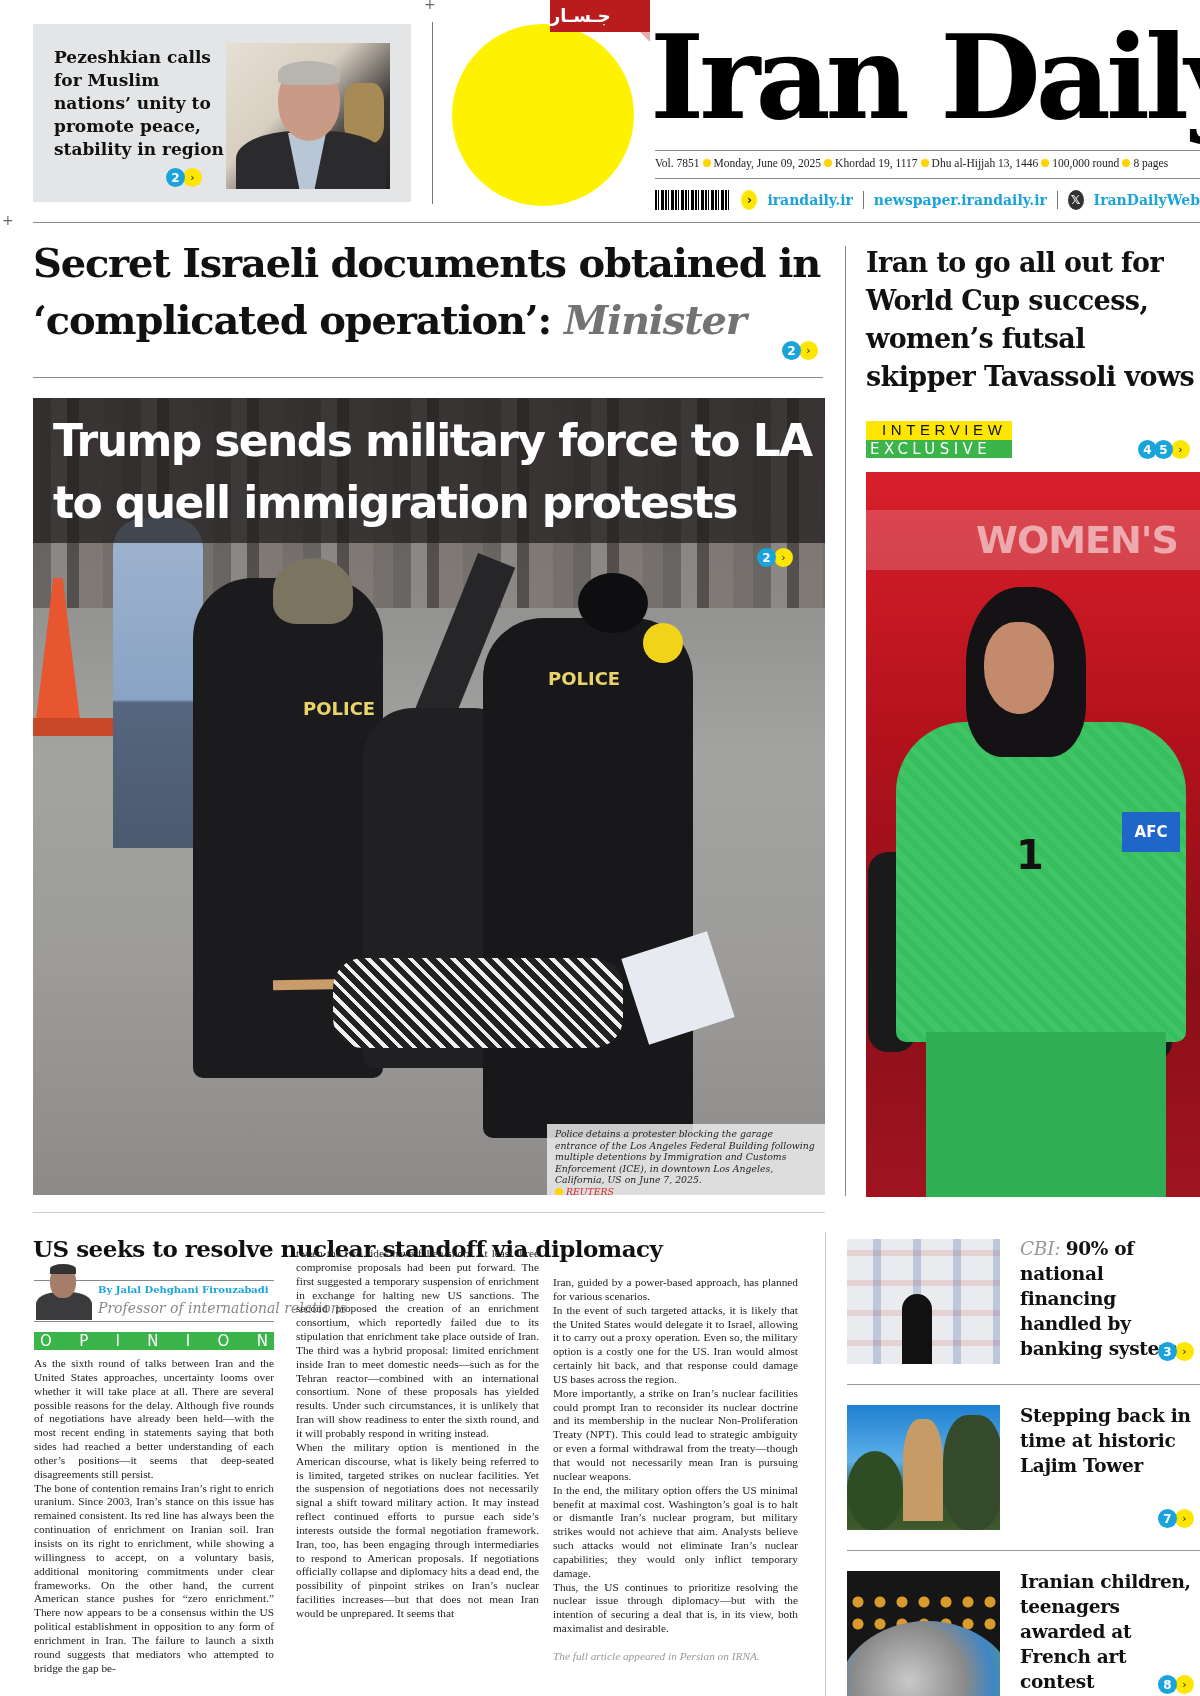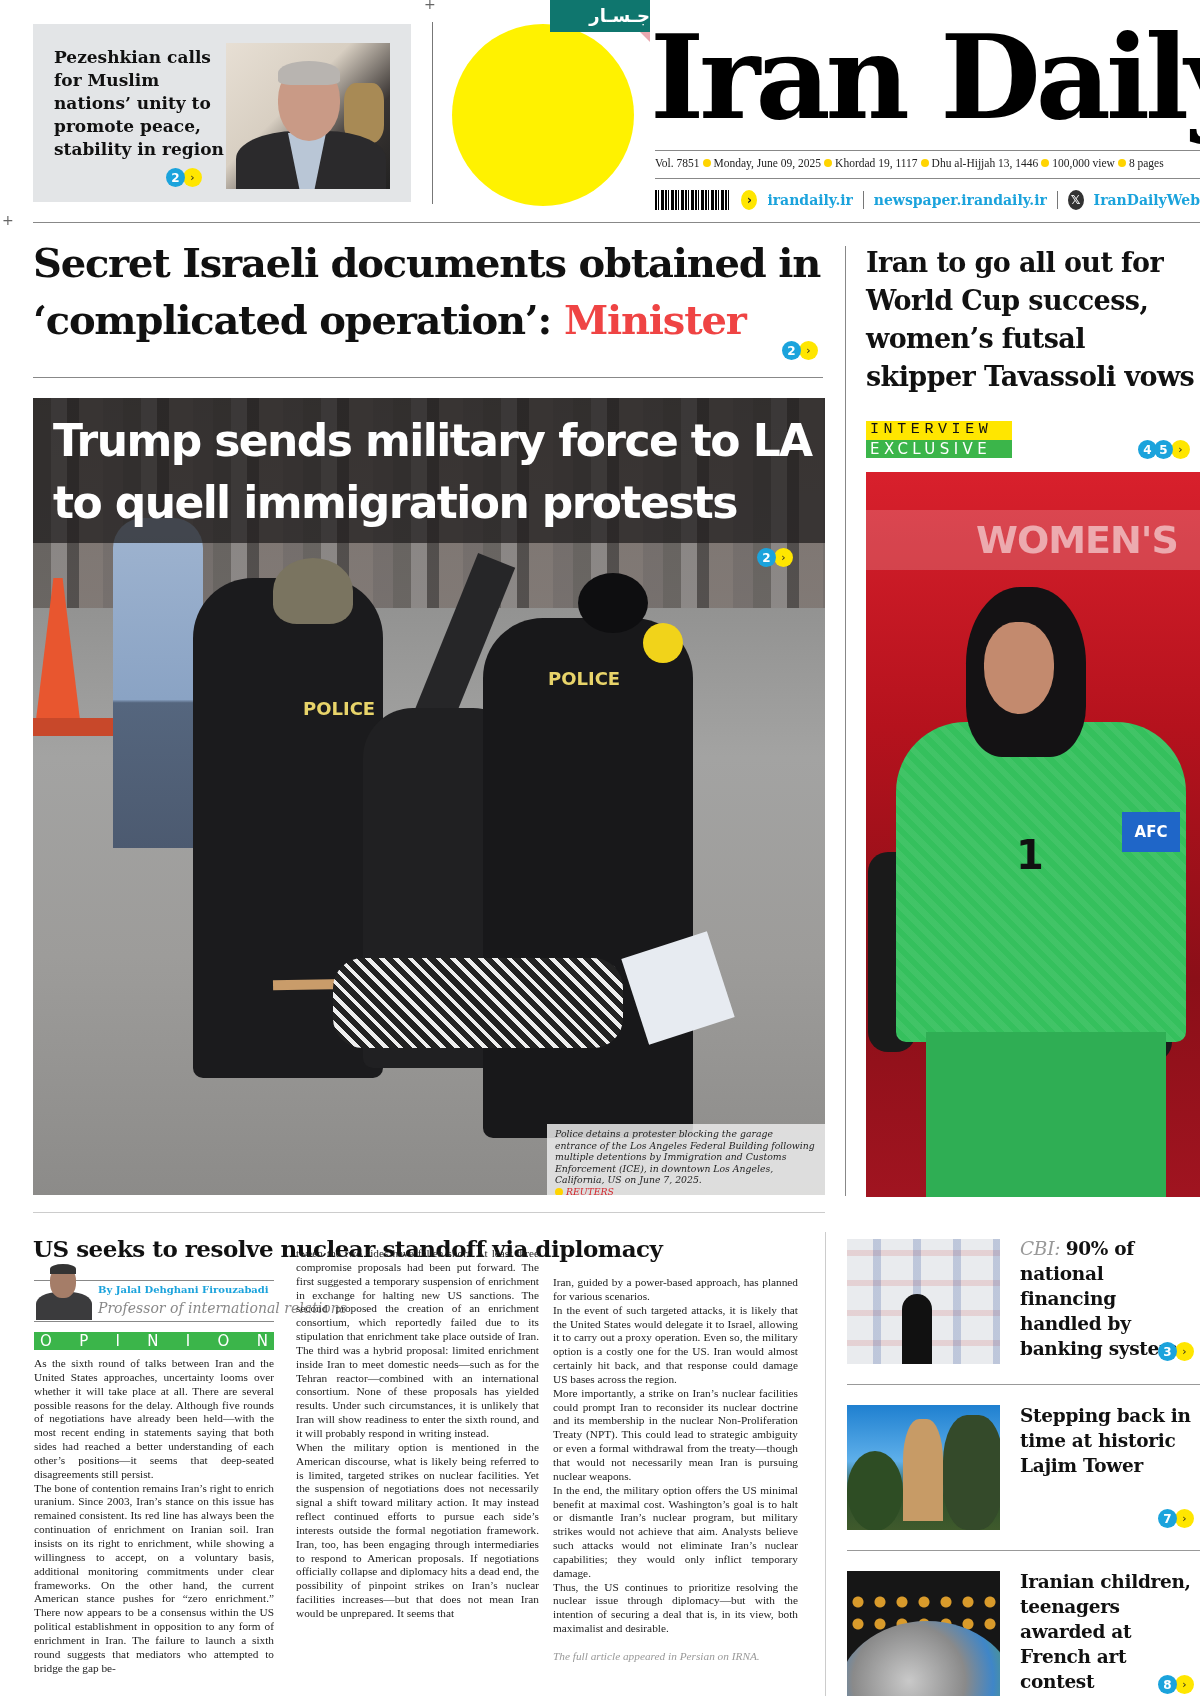--- a/index.html
+++ b/index.html
@@ -19,41 +19,41 @@
   .teaser-photo .chair { position:absolute; left:118px; top:40px; width:40px; height:60px; border-radius:30%; background:#a88a55; }
 
   .pg-badge { display: inline-flex; align-items: center; gap: 0; }
   .pg-num { width: 19px; height: 19px; border-radius: 50%; background: #1ba3dc; color: #fff; font-family: "DejaVu Sans", sans-serif; font-weight: bold; font-size: 12px; display:flex; align-items:center; justify-content:center; position: relative; z-index: 2; }
   .pg-arrow { width: 19px; height: 19px; border-radius: 50%; background: #ffe600; color: #222; font-family: "DejaVu Sans", sans-serif; font-size: 11px; display:flex; align-items:center; justify-content:center; margin-left: -2px; }
 
   .vline-top { left: 432px; top: 22px; width: 1px; height: 182px; background: #777; }
   .crosshair { font-family: "DejaVu Sans", sans-serif; font-size: 14px; color: #666; }
 
   .yellow-sun { left: 452px; top: 24px; width: 182px; height: 182px; border-radius: 50%; background: #fff200; }
-  .jesaar { left: 550px; top: 0px; width: 100px; height: 32px; background: #0f766e; color: #fff; font-family: "DejaVu Sans", sans-serif; font-weight: bold; font-size: 18px; text-align: right; line-height: 32px; }
+  .jesaar { left: 550px; top: 0px; width: 100px; height: 32px; background: #b91c1c; color: #fff; font-family: "DejaVu Sans", sans-serif; font-weight: bold; font-size: 18px; text-align: left; line-height: 32px; }
   .jesaar:after { content: ""; position: absolute; right: 0; bottom: -10px; border-left: 10px solid transparent; border-top: 10px solid #e9a9b0; }
 
   .logo { left: 650px; top: 2px; width: 550px; height: 150px; font-family: "DejaVu Serif", serif; font-weight: bold; font-size: 116px; letter-spacing: -5px; line-height: 150px; color: #000; white-space: nowrap; }
 
   .rule-1 { left: 655px; top: 150px; width: 545px; height: 1px; background: #888; }
   .dateline { left: 655px; top: 157px; width: 545px; font-family: "Liberation Serif", serif; font-size: 11.5px; color: #222; white-space: nowrap; display:flex; align-items:center; gap: 3px; }
   .dot-y { width: 8px; height: 8px; border-radius: 50%; background: #ffd400; display:inline-block; }
   .rule-2 { left: 655px; top: 178px; width: 545px; height: 1px; background: #888; }
 
   .linkbar { left: 655px; top: 188px; width: 545px; height: 24px; display: flex; align-items: center; gap: 10px; font-family: "DejaVu Serif", serif; font-weight: bold; font-size: 14px; color: #1ba3dc; white-space: nowrap; }
   .barcode { width: 96px; height: 20px; background: repeating-linear-gradient(90deg,#000 0 2px,#fff 2px 3px,#000 3px 4px,#fff 4px 6px,#000 6px 9px,#fff 9px 10px); }
   .go-icon { width: 20px; height: 20px; border-radius: 50%; background:#ffe600; color:#222; font-size: 12px; display:flex; align-items:center; justify-content:center; font-family:"DejaVu Sans",sans-serif; }
   .sep { width:1px; height:18px; background:#777; }
   .x-icon { width: 20px; height: 20px; border-radius: 50%; background:#333; color:#fff; font-size: 12px; display:flex; align-items:center; justify-content:center; font-family:"DejaVu Sans",sans-serif; }
 
   .rule-full { left: 33px; top: 222px; width: 1167px; height: 1px; background: #888; }
 
   
   .lead-head { left: 33px; top: 234px; width: 800px; font-family: "DejaVu Serif", serif; font-weight: bold; font-size: 40px; line-height: 57px; letter-spacing: -1.2px; color: #111; }
-  .lead-head .kicker { color: #ef4444; }
+  .lead-head .kicker { font-style: italic; color: #737373; }
   .lead-badge { left: 782px; top: 341px; }
   .rule-lead { left: 33px; top: 377px; width: 790px; height: 1px; background: #888; }
 
   .vcol-rule { left: 845px; top: 246px; width: 1px; height: 950px; background: #888; }
 
   
   .main-photo { left: 33px; top: 398px; width: 792px; height: 797px; overflow: hidden; background: linear-gradient(180deg,#7b7a78 0%, #8d8d8c 20%, #a3a3a2 45%, #9d9c9a 70%, #8c8b89 100%); }
   .main-photo .crowd { position:absolute; left:0; top:0; width:100%; height:210px; background: repeating-linear-gradient(90deg,#5c5753 0 18px,#8a8583 18px 34px,#3f3a38 34px 46px,#7b716c 46px 70px,#6d6562 70px 90px); opacity: .75; }
   .main-photo .cone { position:absolute; left:2px; top:180px; width:46px; height:150px; background:#e8562f; clip-path: polygon(40% 0,60% 0,100% 100%,0 100%); }
   .main-photo .cone-base { position:absolute; left:0; top:320px; width:80px; height:18px; background:#c8482a; }
@@ -71,21 +71,21 @@
   .main-photo .paper { position:absolute; left:600px; top:545px; width:90px; height:90px; background:#e7ebf1; transform: rotate(-18deg); }
   .head-band { position:absolute; left:0; top:0; width:792px; height:145px; background: rgba(30,28,28,.72); }
   .main-head { position:absolute; left:20px; top:12px; width:770px; font-family:"DejaVu Sans",sans-serif; font-weight: bold; font-size: 44px; line-height: 62px; letter-spacing: -1.6px; color:#fff; }
   .main-badge { position:absolute; left:724px; top:150px; }
   .caption { position:absolute; left:514px; top:726px; width:278px; height:71px; background: rgba(235,235,235,.85); padding: 4px 8px 0 8px; font-family:"DejaVu Serif",serif; font-style: italic; font-size: 9.3px; line-height: 11.6px; color:#222; }
   .caption .credit { color:#d2232a; display:flex; align-items:center; gap: 3px; }
   .caption .credit .dot-y { width: 8px; height: 8px; }
 
   
   .rc-head { left: 866px; top: 244px; width: 334px; font-family:"DejaVu Serif",serif; font-weight:bold; font-size: 27px; line-height: 38px; letter-spacing: -0.6px; color:#111; }
-  .tag-interview { left: 866px; top: 421px; width: 146px; height: 33px; background:#ffe600; font-family:Liberation Mono, monospace; font-size: 15px; letter-spacing: 4.6px; line-height: 18px; padding-left: 4px; color:#111; }
+  .tag-interview { left: 866px; top: 421px; width: 146px; height: 33px; background:#ffe600; font-family:Liberation Sans, sans-serif; font-size: 15px; letter-spacing: 4.6px; line-height: 18px; padding-left: 16px; color:#111; }
   .tag-exclusive { left: 866px; top: 440px; width: 146px; height: 18px; background:#3bb54a; font-family:"DejaVu Sans",sans-serif; font-size: 15px; letter-spacing: 4.4px; line-height: 18px; padding-left: 4px; color:#fff; }
   .rc-badge { left: 1138px; top: 440px; }
   .rc-badge .pg-num + .pg-num { margin-left: -3px; }
   .rc-photo { left: 866px; top: 472px; width: 334px; height: 725px; overflow: hidden; background: linear-gradient(180deg,#d8202c 0%, #b5121d 35%, #8b0f18 70%, #a01420 100%); }
   .rc-photo .banner { position:absolute; left: 0; top: 38px; width: 334px; height: 60px; background: rgba(255,255,255,.18); color: rgba(255,255,255,.55); font-family:"DejaVu Sans",sans-serif; font-weight:bold; font-size: 38px; padding-left: 110px; line-height: 60px; letter-spacing: -1px; }
   .rc-photo .hijab { position:absolute; left: 100px; top: 115px; width: 120px; height: 170px; border-radius: 45% 45% 30% 30%; background:#141214; }
   .rc-photo .face { position:absolute; left: 118px; top: 150px; width: 70px; height: 92px; border-radius: 45% 45% 50% 50%; background:#c38a6e; }
   .rc-photo .jersey { position:absolute; left: 30px; top: 250px; width: 290px; height: 320px; border-radius: 70px 70px 10px 10px; background:#35c05d; background-image: repeating-linear-gradient(45deg, rgba(255,255,255,.06) 0 6px, transparent 6px 12px); }
   .rc-photo .jersey-num { position:absolute; left: 150px; top: 360px; font-family:"DejaVu Sans",sans-serif; font-weight:bold; font-size: 40px; color:#111; }
   .rc-photo .shorts { position:absolute; left: 60px; top: 560px; width: 240px; height: 170px; background:#2fae54; }
@@ -162,21 +162,21 @@
 <div class="abs rule-1"></div>
 <div class="abs dateline">
   <span>Vol. 7851</span>
   <span class="dot-y"></span>
   <span>Monday,  June 09, 2025</span>
   <span class="dot-y"></span>
   <span>Khordad 19, 1117</span>
   <span class="dot-y"></span>
   <span>Dhu al-Hijjah 13, 1446</span>
   <span class="dot-y"></span>
-  <span>100,000 view</span>
+  <span>100,000 round</span>
   <span class="dot-y"></span>
   <span>8 pages</span>
 </div>
 <div class="abs rule-2"></div>
 
 <div class="abs linkbar">
   <span class="barcode"></span>
   <span class="go-icon">›</span>
   <span>irandaily.ir</span>
   <span class="sep"></span>

